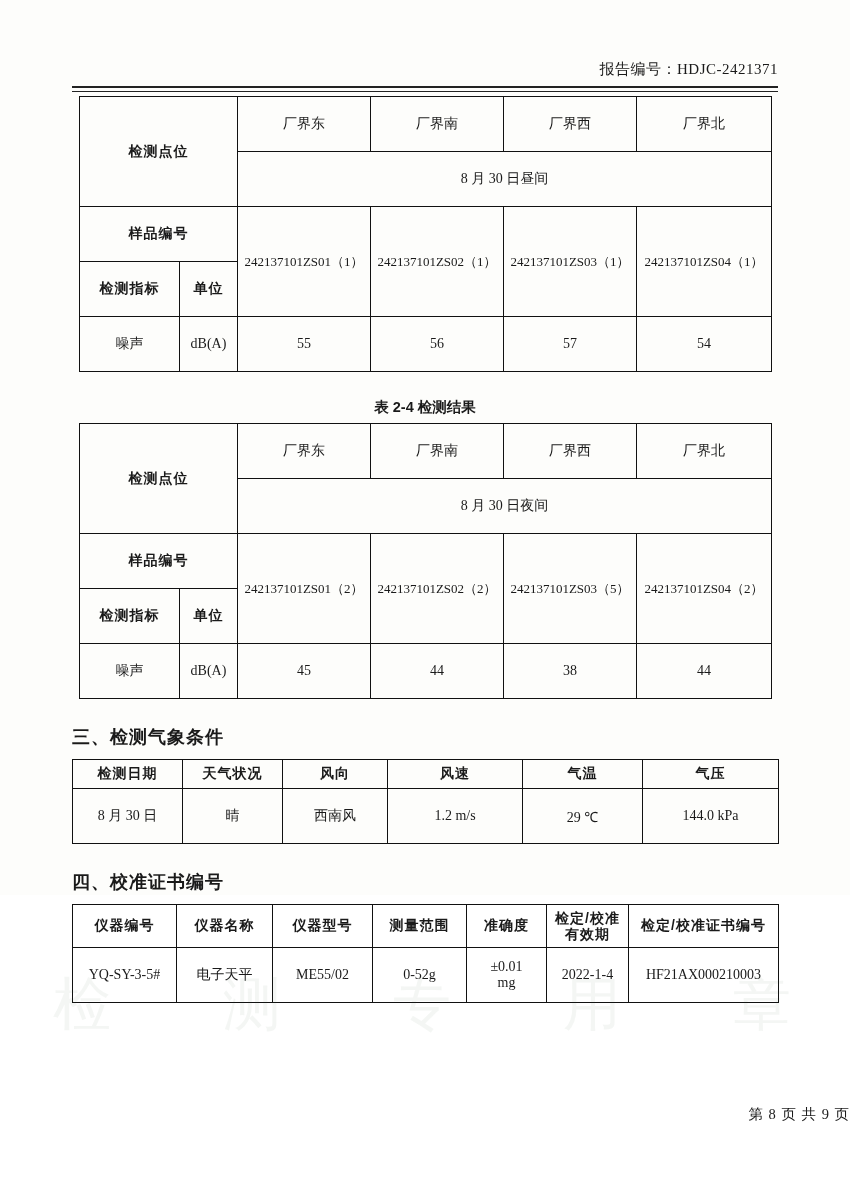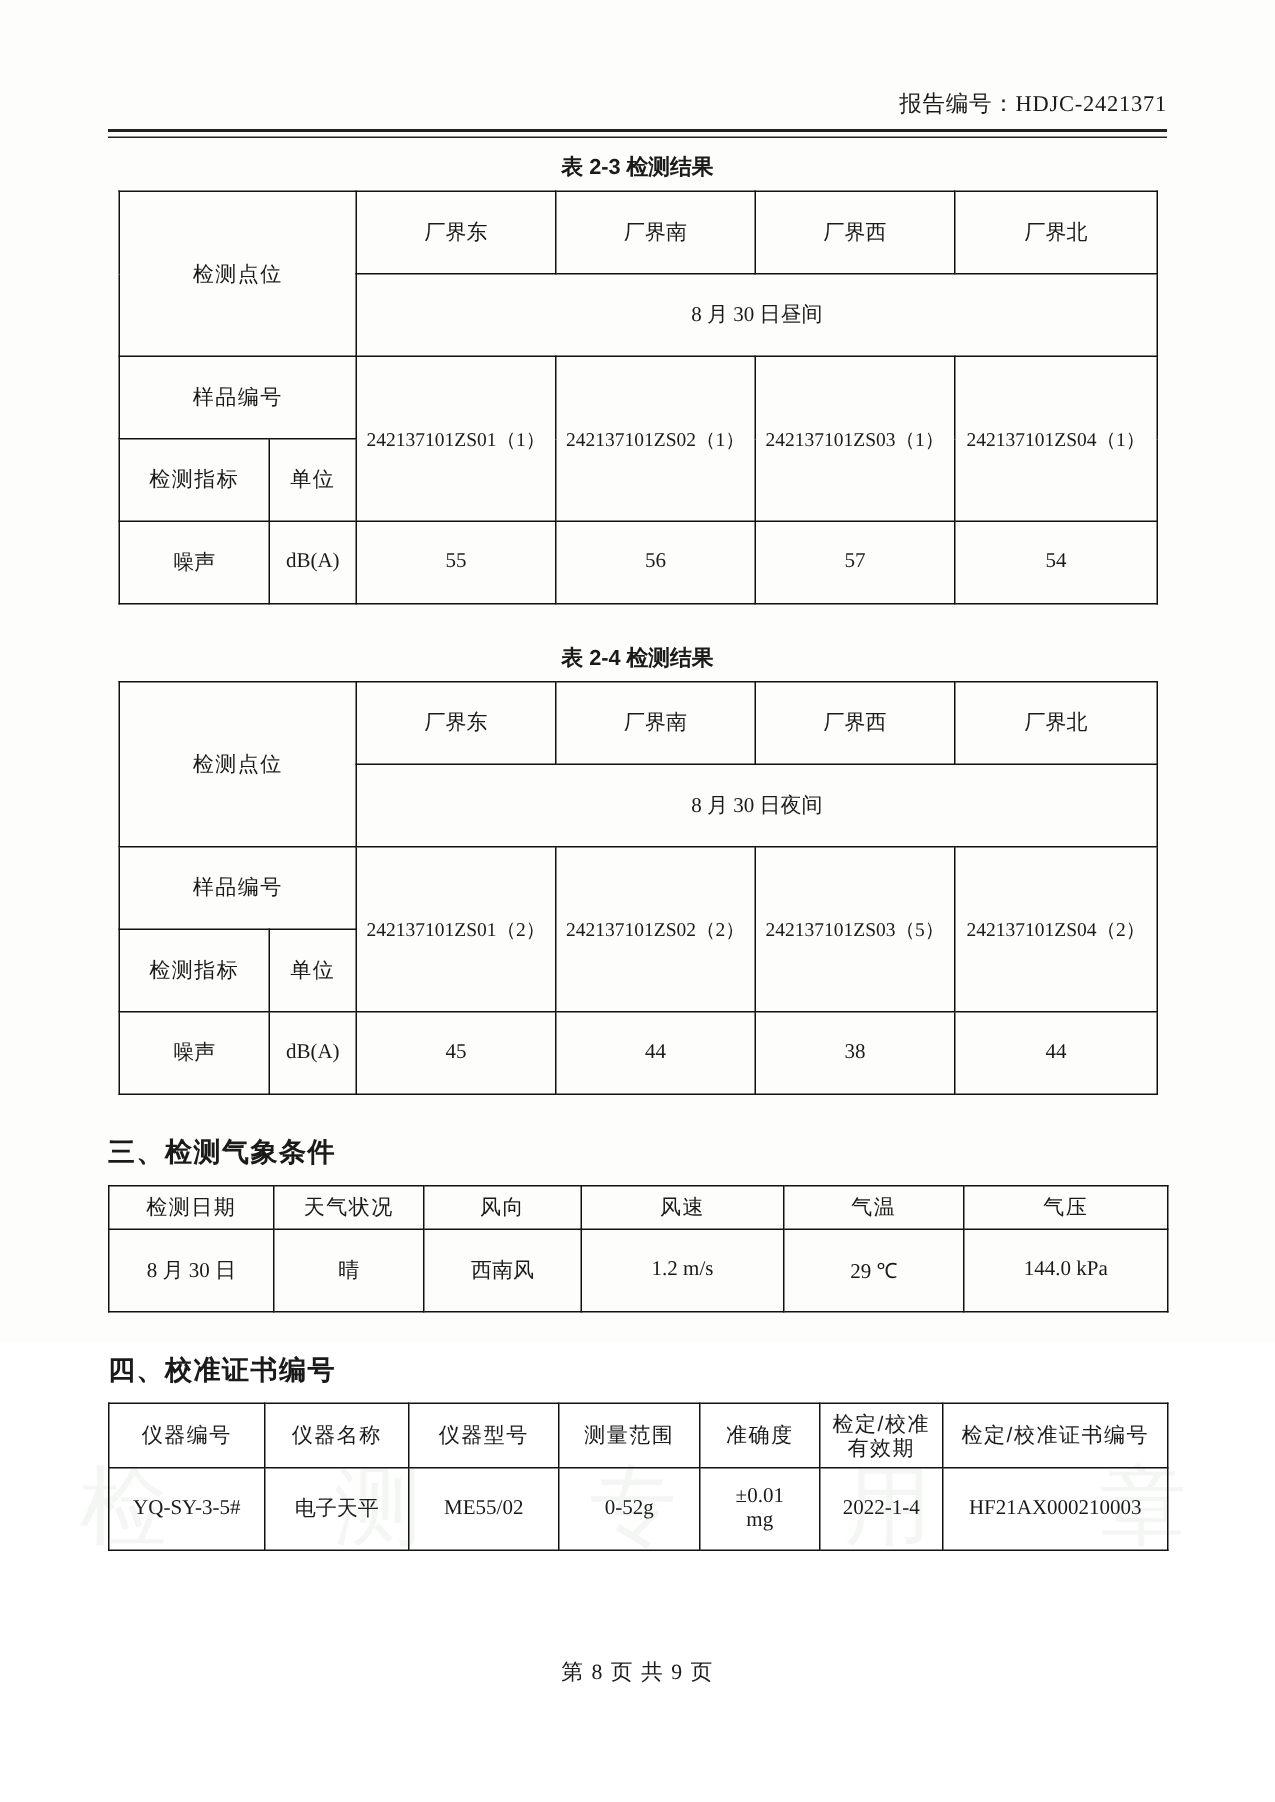--- a/index.html
+++ b/index.html
@@ -79,21 +79,21 @@
   td, th {
     border: 1px solid #111;
     text-align: center;
     vertical-align: middle;
     font-size: 14px;
     padding: 5px 2px;
     font-family: "Liberation Serif", serif;
     font-weight: normal;
   }
   td.label, th.label {
-    font-weight: normal;
+    font-weight: bold;
     font-family: "Liberation Sans", sans-serif;
     letter-spacing: 1px;
   }
   td.small {
     font-size: 13px;
   }
   .h-row td {
     height: 44px;
   }
   .section-title {
@@ -104,21 +104,21 @@
     letter-spacing: 1px;
   }
   .gap {
     height: 20px;
   }
   .footer {
     position: absolute;
     left: 0;
     right: 0;
     top: 1105px;
-    text-align: center;
+    text-align: right;
     font-size: 14.5px;
     font-family: "Liberation Serif", serif;
     letter-spacing: 1px;
   }
   .two-line {
     line-height: 1.15;
   }
 </style>
 </head>
 <body>
@@ -126,21 +126,20 @@
 <div class="page">
 
   <div class="report-no">
     <span>报告编号：</span><span>HDJC-2421371</span>
   </div>
 
   <div class="rule"></div>
 
   <div class="content">
 
-    <div class="tbl-caption">表 2-3  检测结果</div>
     <table class="narrow">
       <colgroup>
         <col style="width:100px">
         <col style="width:58px">
         <col style="width:133px">
         <col style="width:133px">
         <col style="width:133px">
         <col style="width:135px">
       </colgroup>
       <tbody>

